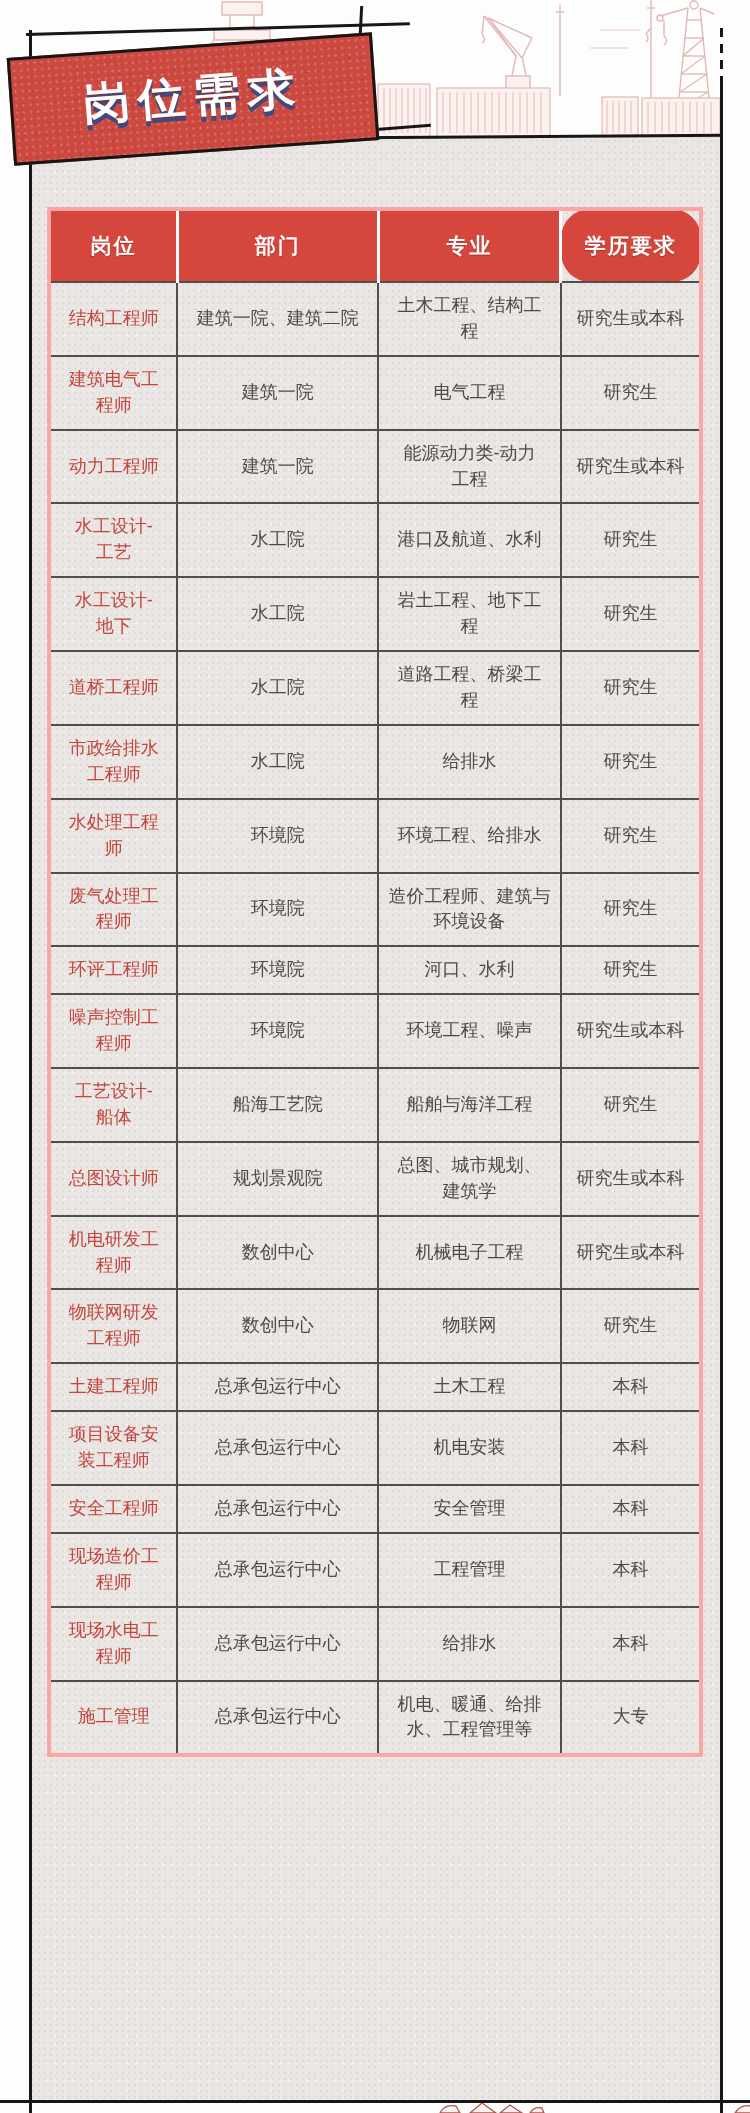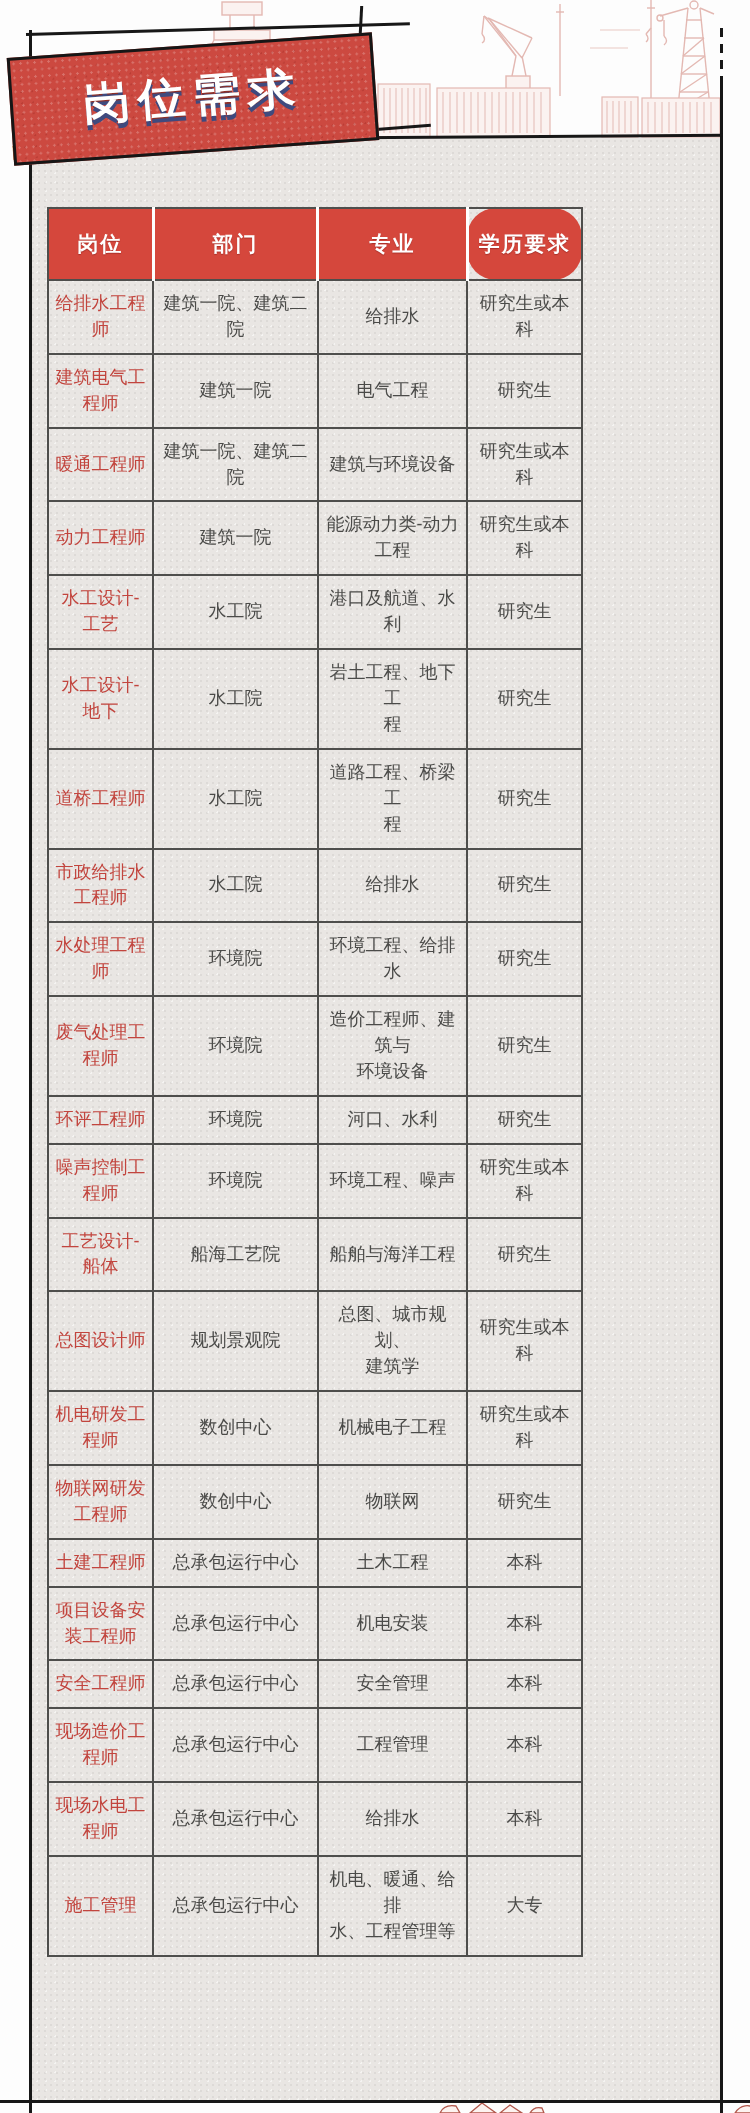--- a/index.html
+++ b/index.html
@@ -56,22 +56,22 @@
   }
   .banner-title{
     color:#ffffff;font-size:44px;font-weight:bold;letter-spacing:7px;
     transform:scaleX(1.08) rotate(-0.5deg) translateY(-3px);
     text-shadow:0 5px 0 #3f4a7e,0 2px 0 #8c2f28;
     white-space:nowrap;
   }
   
   .table-wrap{position:absolute;left:47px;top:207px;z-index:3;}
   table.recruit{
-    width:536px;border-collapse:collapse;table-layout:fixed;
-    border:1px solid #fca5a5;
+    width:656px;border-collapse:collapse;table-layout:fixed;
+    border:4px solid #fca5a5;
   }
   .recruit th{
     background:var(--header-red);color:#ffffff;font-weight:bold;
     font-size:21px;letter-spacing:2px;padding:21px 4px;text-align:center;
     border:2px solid var(--border-gray);border-right:3px solid #ffffff;
     text-shadow:0 1px 1px rgba(90,10,10,.35);
   }
   .recruit th:last-child{border-right:2px solid var(--border-gray);border-radius:29px;}
   .recruit td{
     border:2px solid var(--border-gray);
@@ -232,38 +232,32 @@
       <thead>
         <tr id="head-row">
             <th>岗位</th>
             <th>部门</th>
             <th>专业</th>
             <th>学历要求</th>
           </tr>
       </thead>
       <tbody id="body-rows">
           <tr>
-            <td class="pos">给排水工程
-师</td>
+            <td class="pos">结构工程师</td>
             <td class="dept">建筑一院、建筑二院</td>
-            <td class="major">给排水</td>
+            <td class="major">土木工程、结构工
+程</td>
             <td class="edu">研究生或本科</td>
           </tr>
           <tr>
             <td class="pos">建筑电气工
 程师</td>
             <td class="dept">建筑一院</td>
             <td class="major">电气工程</td>
             <td class="edu">研究生</td>
-          </tr>
-          <tr>
-            <td class="pos">暖通工程师</td>
-            <td class="dept">建筑一院、建筑二院</td>
-            <td class="major">建筑与环境设备</td>
-            <td class="edu">研究生或本科</td>
           </tr>
           <tr>
             <td class="pos">动力工程师</td>
             <td class="dept">建筑一院</td>
             <td class="major">能源动力类-动力
 工程</td>
             <td class="edu">研究生或本科</td>
           </tr>
           <tr>
             <td class="pos">水工设计-

